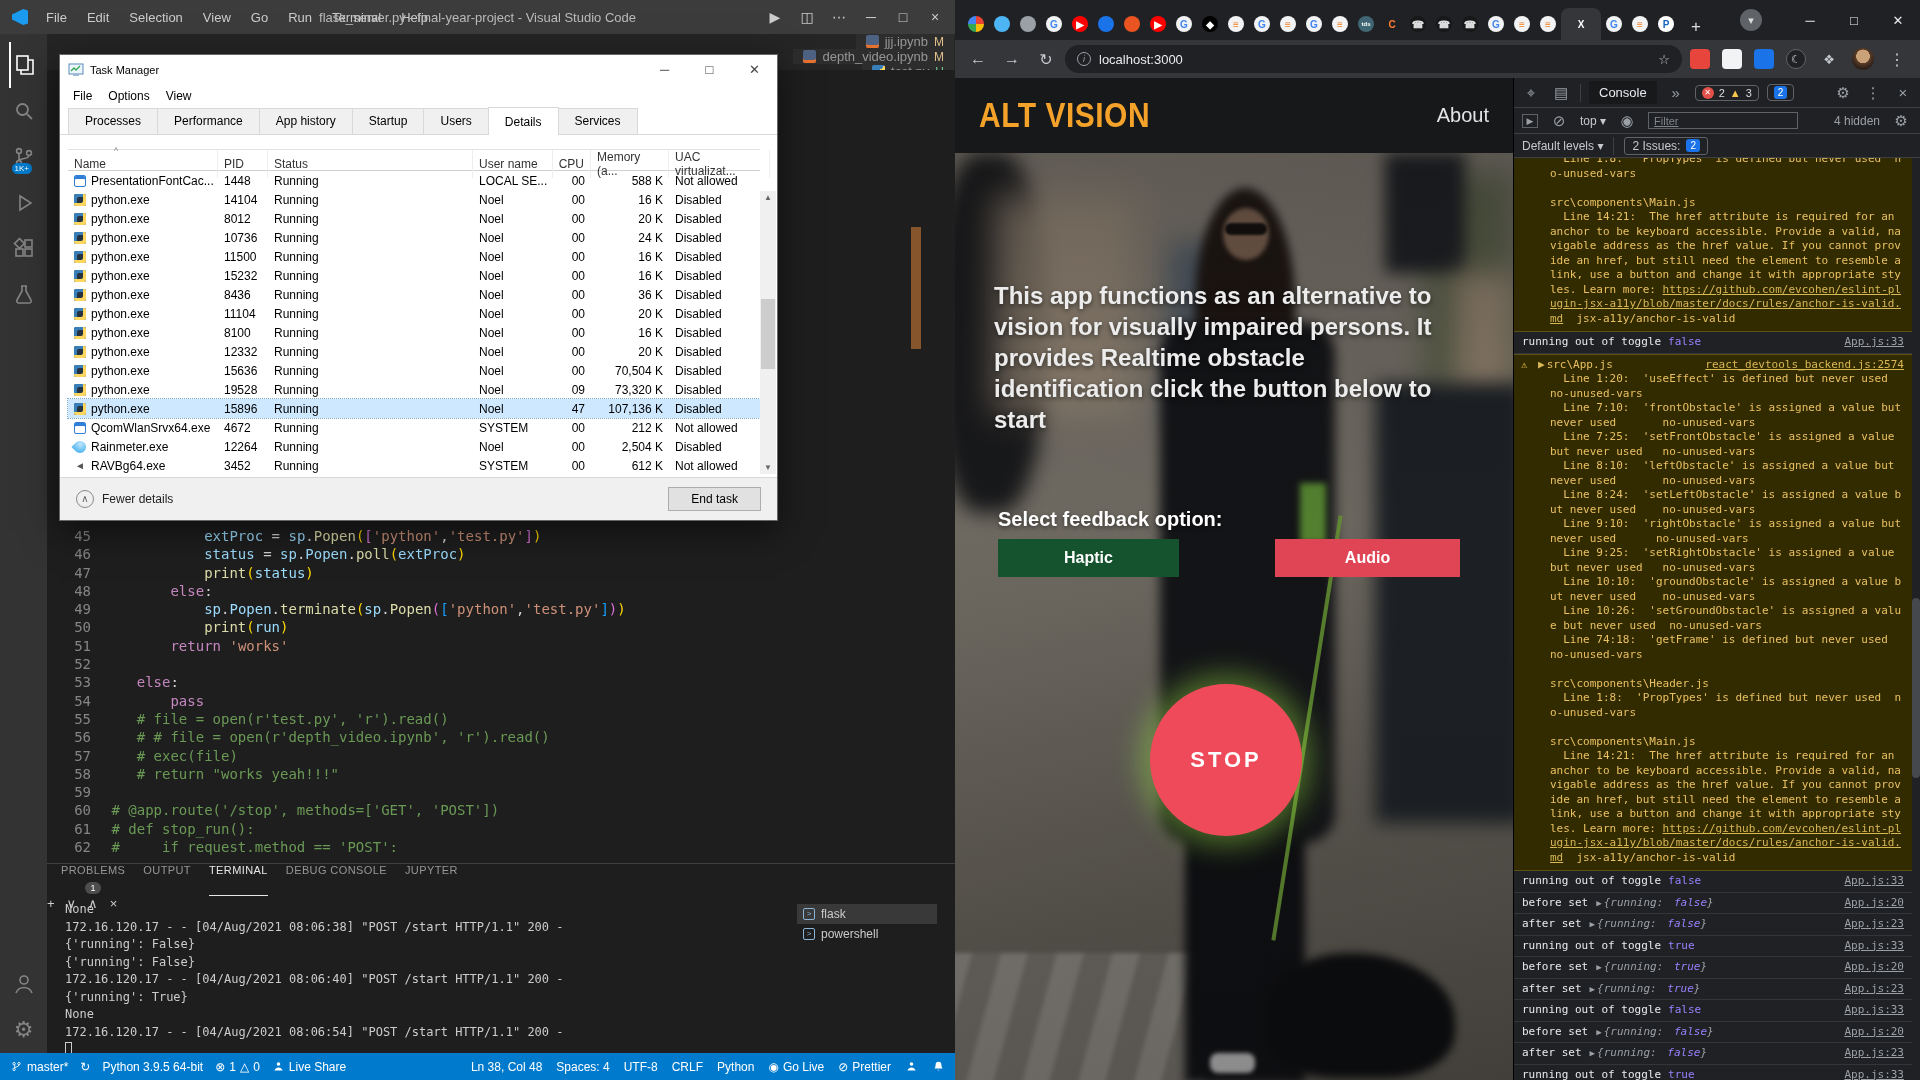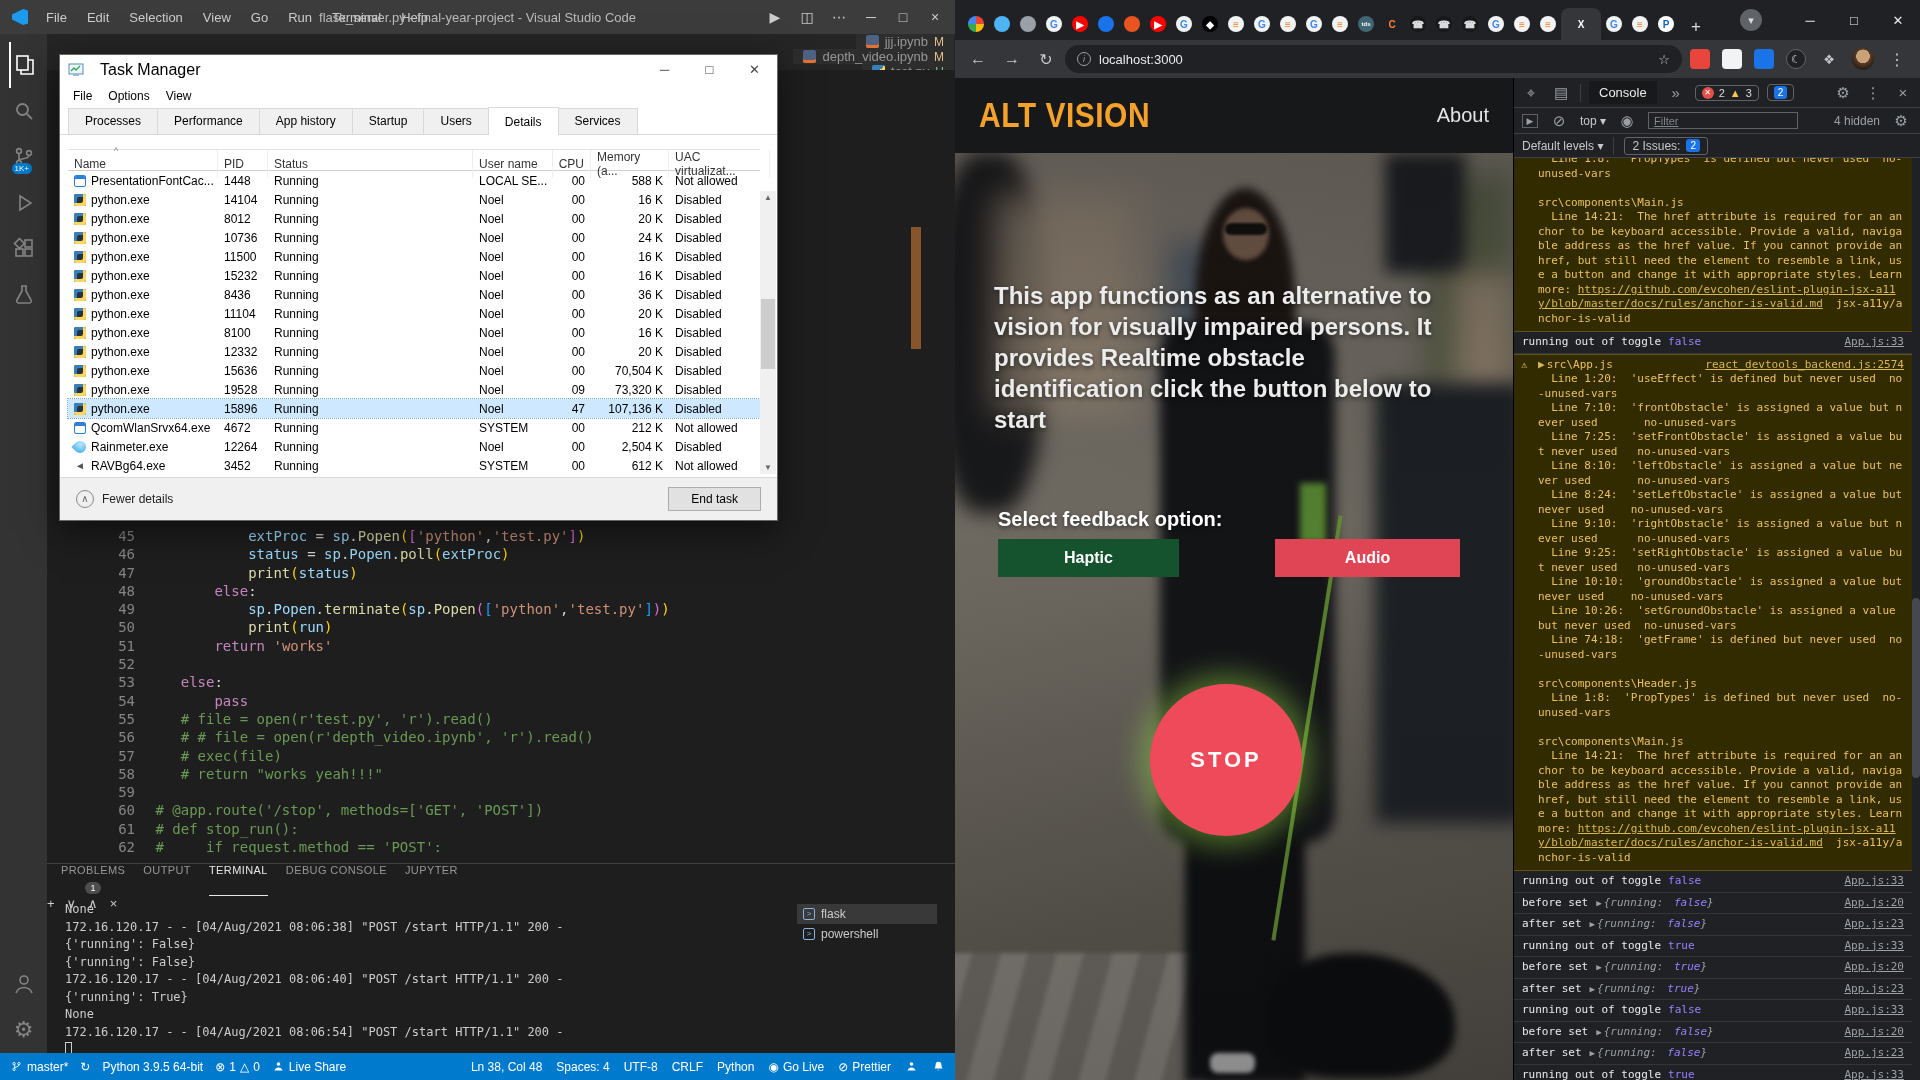--- a/index.html
+++ b/index.html
@@ -25,21 +25,21 @@
   .vtab { height:36px; display:flex; align-items:center; gap:6px; padding:0 10px; font-size:13px; color:#969696; background:#2d2d2d; border-right:1px solid #252526; }
   .vtab.on { background:#1e1e1e; color:#fff; }
   .vtab .ticon { width:13px; height:13px; border-radius:2px; }
   .ticon.python { background:linear-gradient(135deg,#387eb8 50%,#ffd75e 50%); }
   .ticon.notebook { background:#4e6283; border-radius:2px; box-shadow:inset 0 -3px 0 #e8712d; }
   .flagM { color:#e2c08d; font-size:12px; }
   .flagU { color:#73c991; font-size:12px; }
   .vtab .close { color:#ccc; font-size:14px; margin-left:2px; }
   .vs-editor { position:absolute; left:47px; top:70px; right:0; height:793px; background:#1e1e1e; overflow:hidden; }
   .scroll-deco { position:absolute; left:864px; top:157px; width:10px; height:122px; background:#9a5f2e; opacity:.85; }
-  .code { position:absolute; left:0; top:457px; width:100%;margin-left:44px; }
+  .code { position:absolute; left:0; top:457px; width:100%; }
   .code-line { display:flex; height:18.3px; line-height:18.3px; font-family:"DejaVu Sans Mono",monospace; font-size:14px; white-space:pre; }
   .code-line .ln { width:44px; text-align:right; color:#858585; margin-right:12px; flex:none; }
   .tk-w{color:#d4d4d4}.tk-v{color:#9cdcfe}.tk-f{color:#dcdcaa}.tk-k{color:#c586c0}.tk-s{color:#ce9178}.tk-c{color:#6a9955}.tk-b1{color:#ffd700}.tk-b2{color:#da70d6}.tk-b3{color:#179fff}
   .vs-panel { position:absolute; left:47px; top:863px; right:0; height:190px; background:#1e1e1e; border-top:1px solid #404040; }
   .panel-tabs { display:flex; align-items:center; height:32px; padding-left:14px; gap:18px; font-size:11px; color:#969696; letter-spacing:.4px; }
   .ptab { display:flex; align-items:center; gap:6px; height:32px;flex-direction:column; }
   .ptab.on { color:#e7e7e7; border-bottom:1px solid #e7e7e7; }
   .pbadge { background:#4d4d4d; color:#fff; border-radius:8px; font-size:9px; padding:1px 5px; }
   .panel-actions { margin-left:auto; display:flex; gap:12px; color:#ccc; font-size:13px; padding-right:14px; }
   .term-body { position:absolute; left:18px; top:37px; right:170px; bottom:0; font-family:"DejaVu Sans Mono",monospace; font-size:12px; line-height:17.5px; color:#ccc; white-space:pre; }
@@ -49,21 +49,21 @@
   .term-side .trow.on { background:rgba(255,255,255,.12); }
   .tico { width:12px; height:12px; border:1px solid #8ab4d8; color:#8ab4d8; font-size:8px; line-height:10px; text-align:center; border-radius:2px; flex:none; }
   .vs-status { position:absolute; left:0; bottom:0; width:955px; height:27px; background:#007acc; color:#fff; display:flex; align-items:center; font-size:12px; padding:0 10px; gap:12px; }
   .vs-status .grp { display:flex; align-items:center; gap:4px; white-space:nowrap; }
   .vs-status svg { width:13px; height:13px; fill:#fff; }
   .st-right { margin-left:auto; display:flex; gap:14px; align-items:center; }
 
   
   .tm { position:absolute; left:59px; top:54px; width:719px; height:467px; background:#fff; z-index:50; box-shadow:0 10px 34px rgba(0,0,0,.55); border:1px solid #666; font-size:12px; color:#000; }
   .tm-titlebar { height:30px; display:flex; align-items:center; padding:0 0 0 8px; background:#fff; }
-  .tm-title { margin-left:16px; font-size:16px;text-align:right; }
+  .tm-title { margin-left:6px; font-size:11px;text-align:right; }
   .tm-ctl { margin-left:auto; display:flex; height:30px; }
   .tm-ctl span { width:45px; text-align:center; line-height:30px; font-size:13px; color:#444; }
   .tm-menus { height:22px; display:flex; gap:2px; padding-left:6px; align-items:center; }
   .tm-menus span { padding:2px 7px; }
   .tm-tabs { height:28px; display:flex; align-items:flex-end; padding-left:8px; background:#fff; border-bottom:1px solid #d9d9d9; }
   .tm-tab { padding:5px 16px 6px; border:1px solid #d9d9d9; border-bottom:none; margin-right:-1px; background:#f0f0f0; position:relative; }
   .tm-tab.on { background:#fff; padding-top:7px; top:1px; border-top:1px solid #d9d9d9; z-index:2; }
   .tm-grid-head { display:grid; grid-template-columns:150px 50px 205px 80px 38px 78px 101px; margin:14px 17px 0 8px; border-top:1px solid #e3e3e3; border-bottom:1px solid #d0d0d0; height:22px; align-items:center; color:#333; }
   .tm-grid-head div { padding:0 6px; border-right:1px solid #eee; height:100%; display:flex; align-items:center; position:relative; }
   .tm-grid-head .sort::before { content:"^"; position:absolute; top:-4px; left:46px; font-size:9px; color:#888; }
@@ -134,21 +134,21 @@
   .filter-box { width:150px; height:17px; border:1px solid #5f6368; background:#202124; color:#80868b; font-size:11px; padding:0 5px; display:flex; align-items:center;text-decoration:underline; }
   .hidden-lbl { margin-left:auto; color:#9aa0a6; }
   .dt-issues { height:24px; display:flex; align-items:center; gap:10px; padding:0 8px; border-bottom:1px solid #3c4043; font-size:12px; color:#c5c8cd; }
   .issues-box { display:flex; align-items:center; gap:6px; border:1px solid #5f6368; border-radius:3px; padding:1px 7px; }
   .console { position:absolute; left:0; top:80px; right:8px; bottom:0; overflow:hidden; font-family:"DejaVu Sans Mono",monospace; font-size:11px; line-height:14.5px; }
   .warn-block { background:#332b00; border-top:1px solid #5c5017; border-bottom:1px solid #5c5017; color:#e9c062; padding:3px 8px 5px 24px; position:relative; }
   .warn-block .wicon { position:absolute; left:7px; top:3px; color:#f5c84b; font-size:10px; }
   .warn-head { display:flex; }
   .warn-head .caret { color:#d8b755; margin-right:2px; }
   .warn-head a { margin-left:auto; color:#d8b755; }
-  .warn-line { white-space:pre-wrap; word-break:break-all; }
+  .warn-line { white-space:pre-wrap; word-break:break-all;margin-left:12px; }
   .warn-line a { color:#d8b755; }
   .wclip { margin-top:-10px; }
   .log-row { display:flex; align-items:baseline; padding:3px 8px; border-bottom:1px solid #33353a; }
   .log-row .msg { color:#e8eaed; }
   .log-row .bool { color:#9980ff; margin-left:7px; }
   .log-row .caret { color:#9aa0a6; margin:0 2px 0 8px; font-size:9px; }
   .log-row .obj { color:#9aa0a6; font-style:italic; }
   .log-row .obj .bool { margin-left:4px; font-style:italic; }
   .log-row a { margin-left:auto; color:#9aa0a6; }
   .dt-scroll { position:absolute; right:0px; top:520px; width:8px; height:180px; background:#5f6368; border-radius:4px; opacity:.6; }

